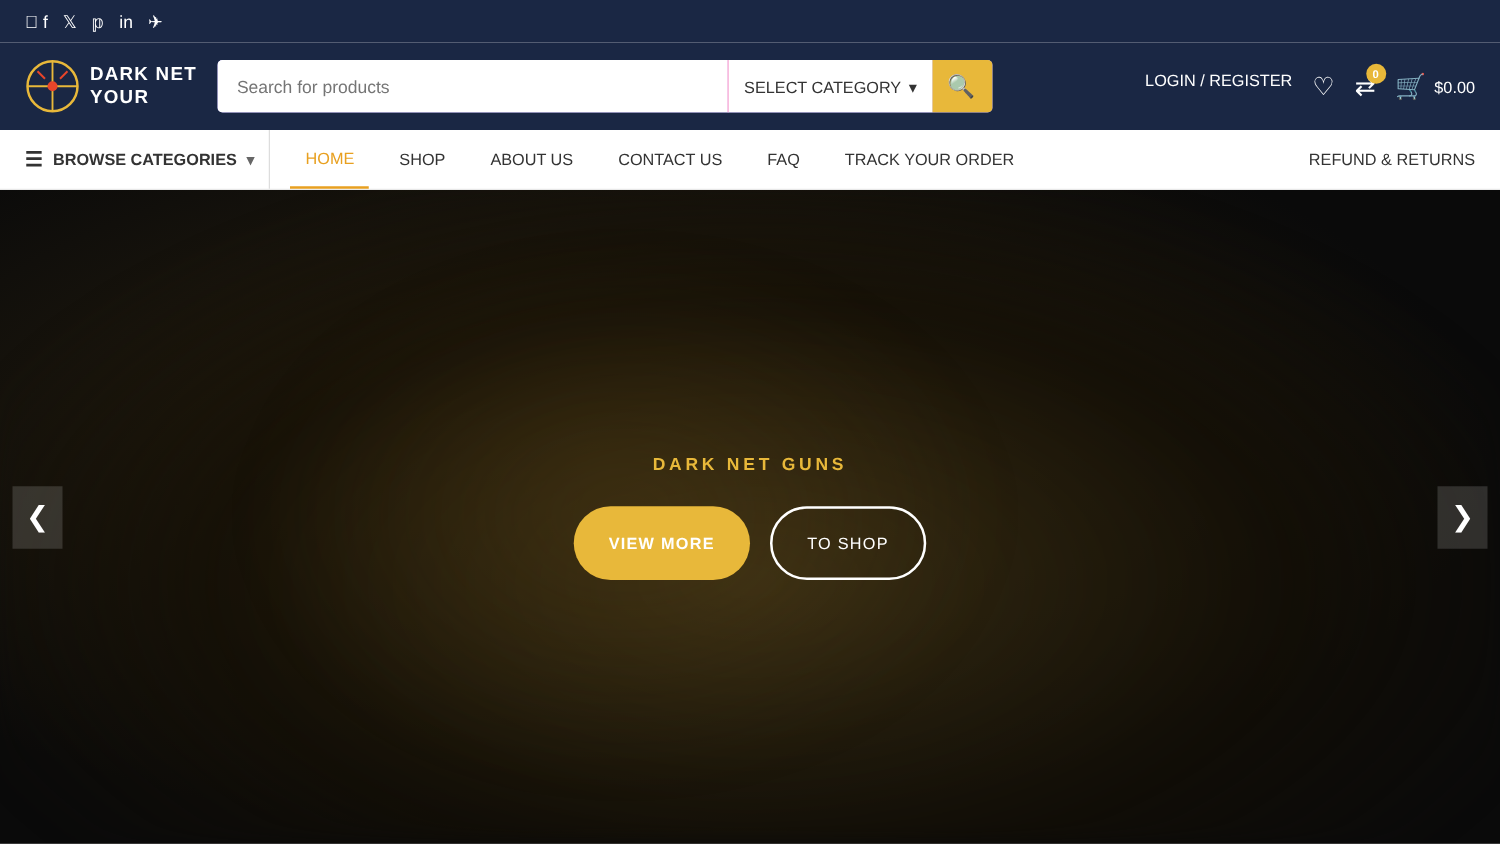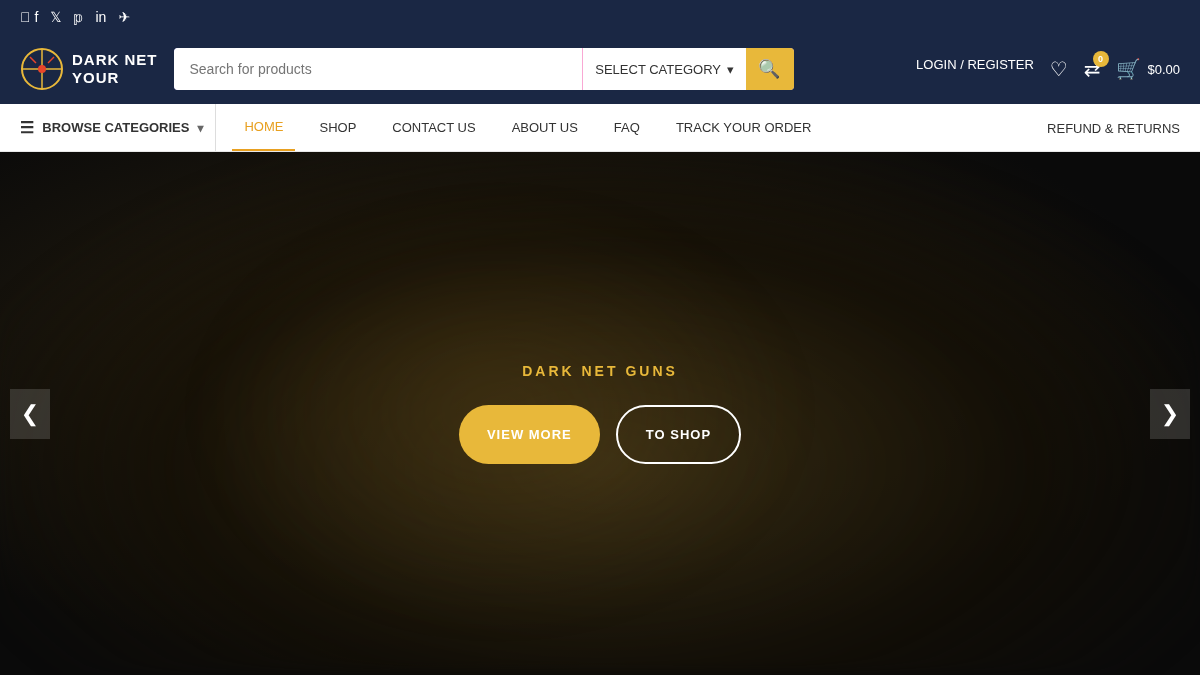--- a/index.html
+++ b/index.html
@@ -272,21 +272,21 @@
       cursor: pointer;
       text-transform: uppercase;
     }
     .btn-to-shop {
       background-color: transparent;
       color: #fff;
       border: 2px solid #fff;
       padding: 14px 28px;
       border-radius: 30px;
       font-size: 13px;
-      font-weight: 700;
+      font-weight: 400;
       letter-spacing: 1px;
       cursor: pointer;
       text-transform: uppercase;
     }
 
     .hero-arrow {
       position: absolute;
       top: 50%;
       transform: translateY(-50%);
       background: rgba(255,255,255,0.15);
@@ -362,22 +362,22 @@
 
 <nav class="nav">
   <div class="browse-btn">
     <span class="hamburger">☰</span>
     <span>BROWSE CATEGORIES</span>
     <span class="chevron">▾</span>
   </div>
   <div class="nav-links">
     <a class="nav-link active">HOME</a>
     <a class="nav-link">SHOP</a>
+    <a class="nav-link">ABOUT US</a>
     <a class="nav-link">CONTACT US</a>
-    <a class="nav-link">ABOUT US</a>
     <a class="nav-link">FAQ</a>
     <a class="nav-link">TRACK YOUR ORDER</a>
   </div>
   <div class="nav-right">
     <span class="refund-link">REFUND &amp; RETURNS</span>
   </div>
 </nav>
 
 <div class="hero">
   <div class="hero-bg"></div>

